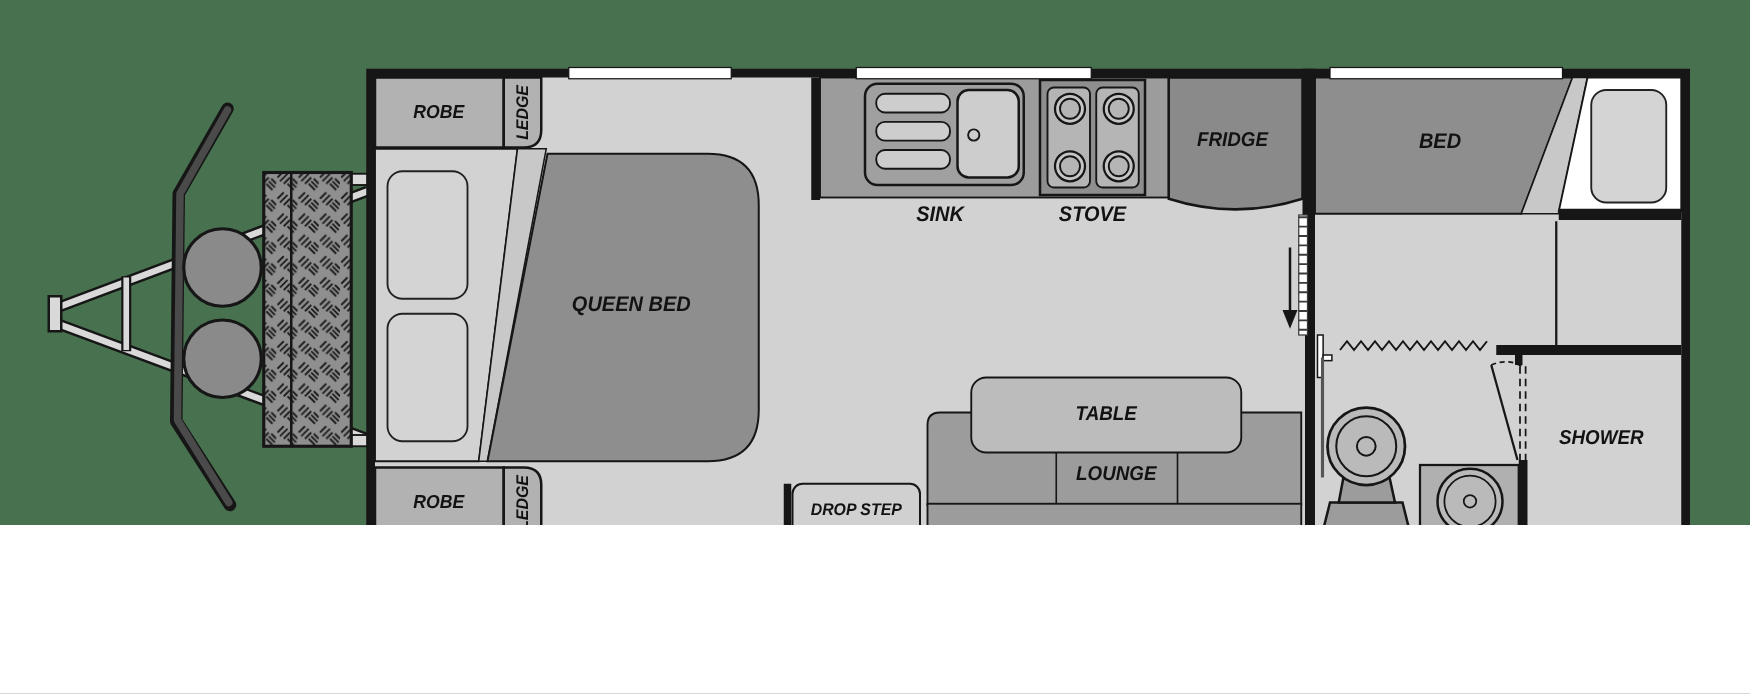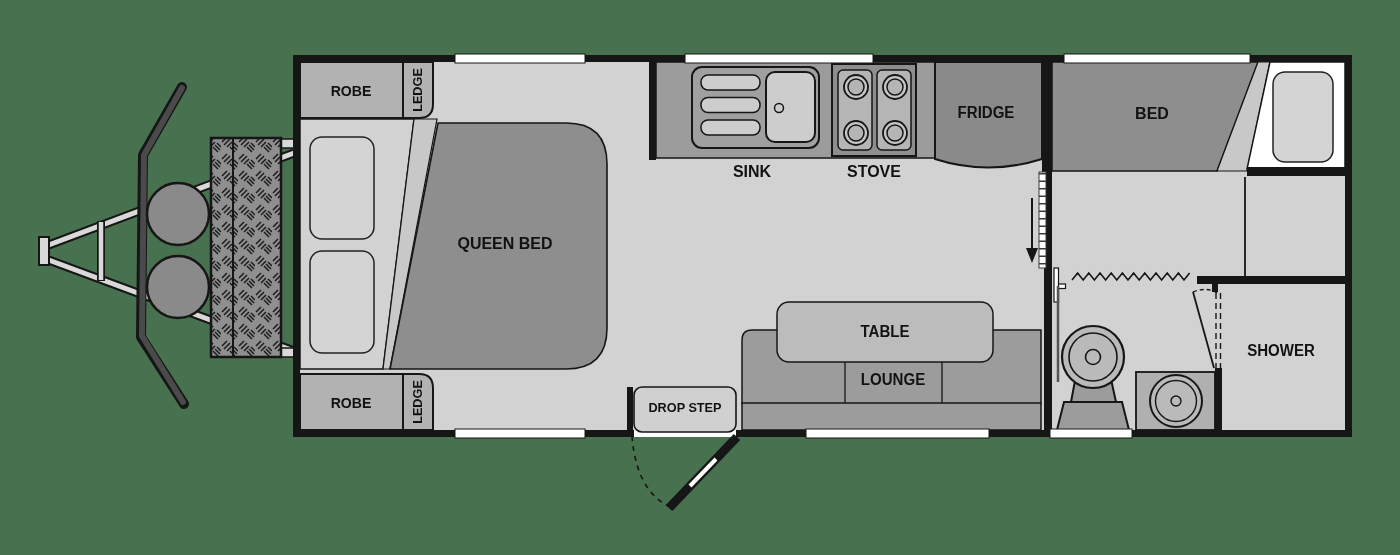--- a/index.html
+++ b/index.html
@@ -1,21 +1,22 @@
 <!DOCTYPE html>
 <html style="--background: #48714f; --wall: #161616; --floor: #d2d2d2; --white: #ffffff; --furniture-dark: #8e8e8e; --furniture-mid: #9c9c9c; --furniture-light: #bcbcbc; --cabinet: #b2b2b2; --pillow: #d4d4d4; --fixture: #bababa; --checkerplate: #8f8f8f; --drawbar: #d9d9d9; --stone-guard: #4a4a4a; --gas-bottle: #8a8a8a;"><head>
 <meta charset="utf-8">
 <style>
   html,body{margin:0;padding:0;}
   body{font-family:"Liberation Sans", sans-serif;}
   .scene{
     position:relative;
-    width:1400px;height:555px;
+    width:1400px;height:420px;
     background:var(--background,#48714f);
     overflow:hidden;
+    font-style:italic;
   }
   svg{position:absolute;left:0;top:0;}
   .wall{fill:var(--wall,#161616);}
   .floor{fill:var(--floor,#d2d2d2);}
   .white{fill:var(--white,#ffffff);}
   .dark{fill:var(--furniture-dark,#8e8e8e);}
   .mid{fill:var(--furniture-mid,#9c9c9c);}
   .light{fill:var(--furniture-light,#bcbcbc);}
   .cab{fill:var(--cabinet,#b2b2b2);}
   .pillow{fill:var(--pillow,#d4d4d4);}

